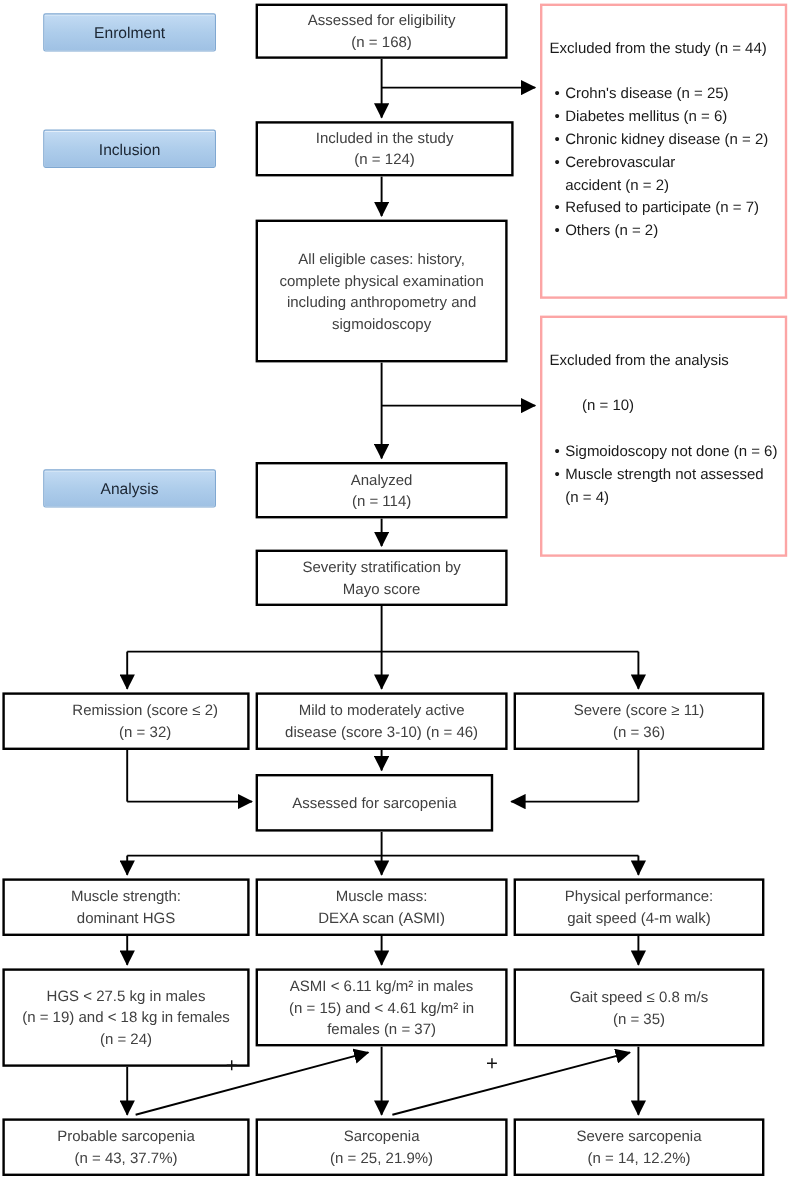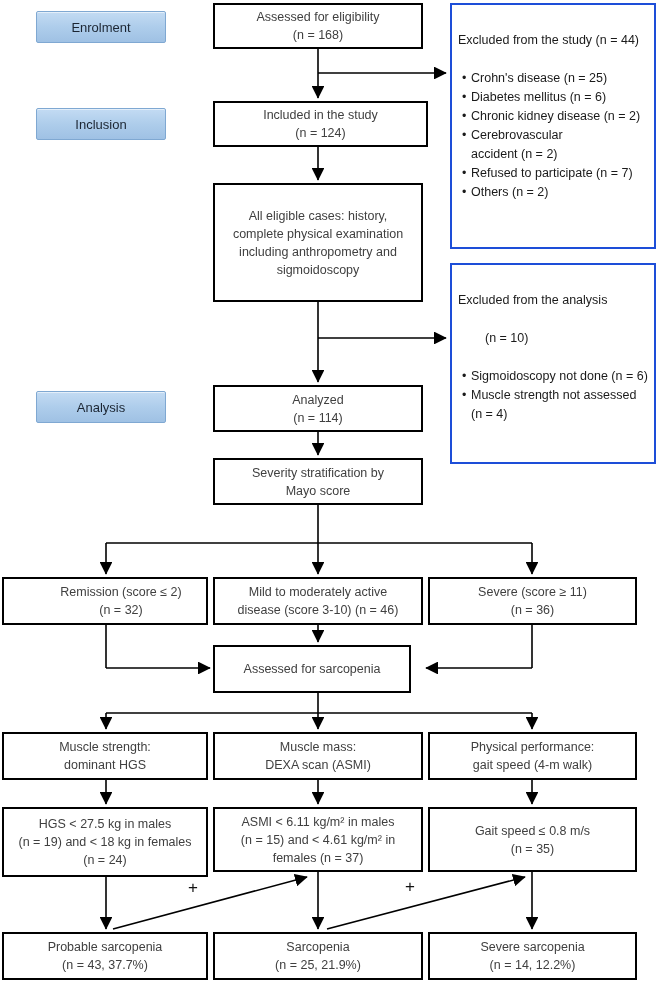--- a/index.html
+++ b/index.html
@@ -7,30 +7,30 @@
   body { font-family:"Liberation Sans", sans-serif; color:#1a1a1a; }
   .canvas { position:relative; width:662px; height:983px; background:#fff; overflow:hidden; }
   svg.wires { position:absolute; left:0; top:0; }
   .box {
     position:absolute; border:2px solid #000; background:#fff;
     display:flex; align-items:center; justify-content:center;
     text-align:center; font-size:12.5px; line-height:18px;
     white-space:pre-line; color:#404040;
   }
   .note {
-    position:absolute; border:2px solid #1d4ed8; background:#fff;
+    position:absolute; border:2px solid #fca5a5; background:#fff;
     font-size:12.5px; line-height:19px; color:#1a1a1a;
     padding:7px 4px 0 6px; white-space:pre-line;
   }
   .note-title { margin-bottom:0; }
   .note-title2 { margin-left:27px; }
   .bullet { position:relative; padding-left:13px; }
   .bullet::before { content:"\2022"; position:absolute; left:4px; }
   .stage {
-    position:absolute; width:130px; height:32px;
+    position:absolute; width:144px; height:32px;
     display:flex; align-items:center; justify-content:center;
     font-size:13px; color:#1b2532;
     background:linear-gradient(180deg,#c3dbf3 0%, #aecdeb 50%, #9fc1e4 100%);
     border:1px solid #7fa8d2; border-radius:2px;
     box-shadow:inset 0 1px 0 rgba(255,255,255,0.55);
   }
   .plus { position:absolute; font-size:17px; font-weight:400; color:#111;
           transform:translate(-50%,-50%); }
 </style>
 </head>
@@ -125,21 +125,21 @@
 
   <div class="box" style="left:213px; top:645px; width:198px; height:48px;"><div>Assessed for sarcopenia</div></div>
 
   <div class="box" style="left:213px; top:732px; width:210px; height:48px;"><div>Muscle mass:
 DEXA scan (ASMI)</div></div>
   <div class="box" style="left:2px;   top:732px; width:206px; height:48px;"><div>Muscle strength:
 dominant HGS</div></div>
   <div class="box" style="left:428px; top:732px; width:209px; height:48px;"><div>Physical performance:
 gait speed (4-m walk)</div></div>
 
-  <div class="box" style="left:2px;   top:807px; width:206px; height:70px;"><div>HGS &lt; 27.5 kg in males
+  <div class="box" style="left:2px;   top:807px; width:206px; height:82px;"><div>HGS &lt; 27.5 kg in males
 (n = 19) and &lt; 18 kg in females
 (n = 24)</div></div>
   <div class="box" style="left:213px; top:807px; width:210px; height:65px;"><div>ASMI &lt; 6.11 kg/m² in males
 (n = 15) and &lt; 4.61 kg/m² in
 females (n = 37)</div></div>
   <div class="box" style="left:428px; top:807px; width:209px; height:65px;"><div>Gait speed ≤ 0.8 m/s
 (n = 35)</div></div>
 
   <div class="plus" style="left:193px; top:888px;">+</div>
   <div class="plus" style="left:410px; top:887px;">+</div>

